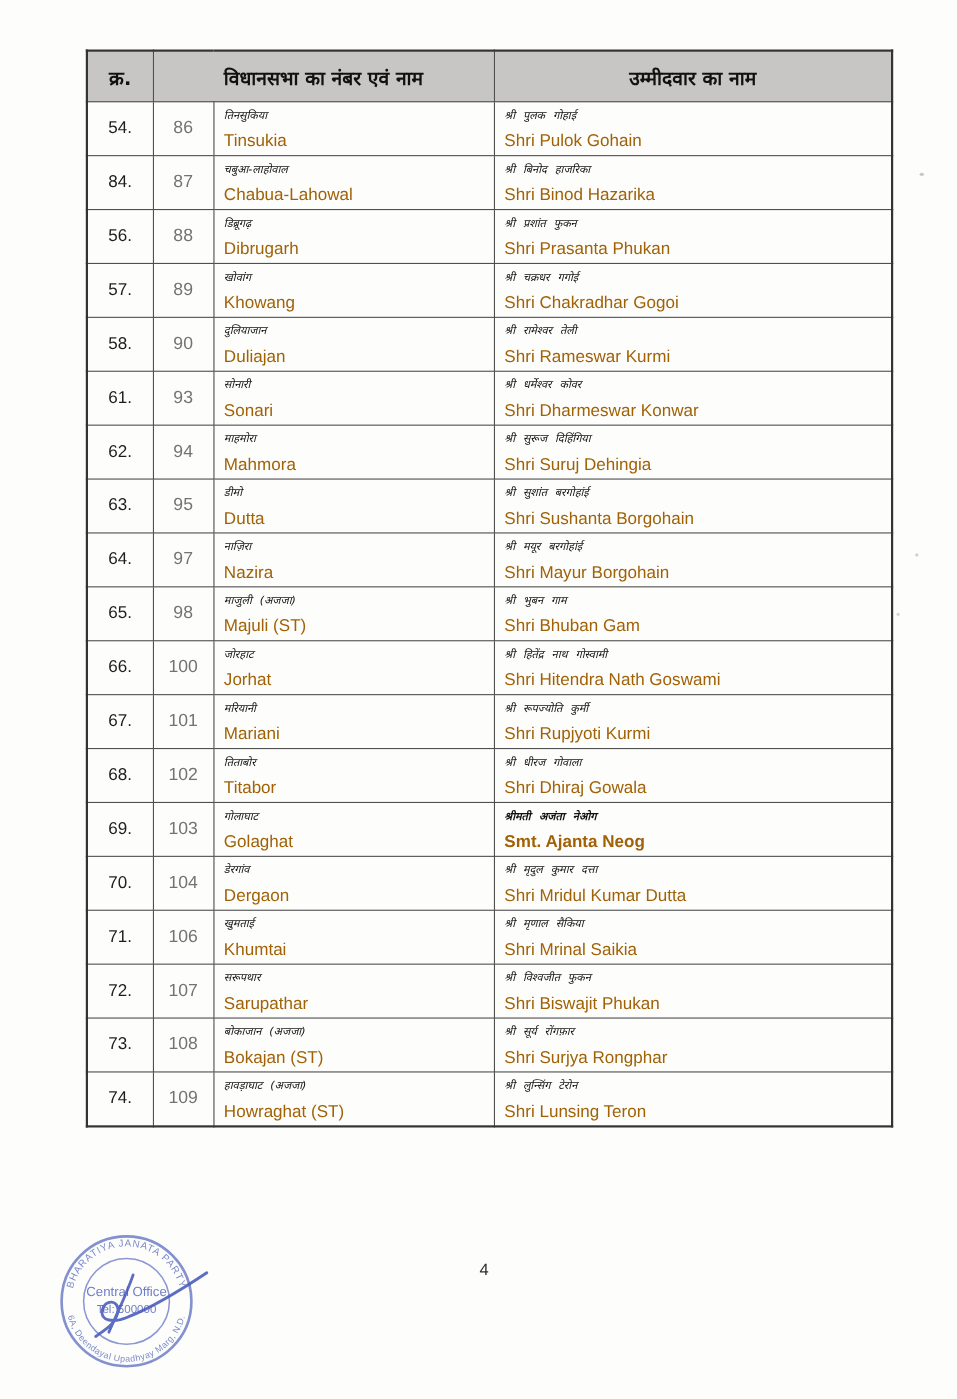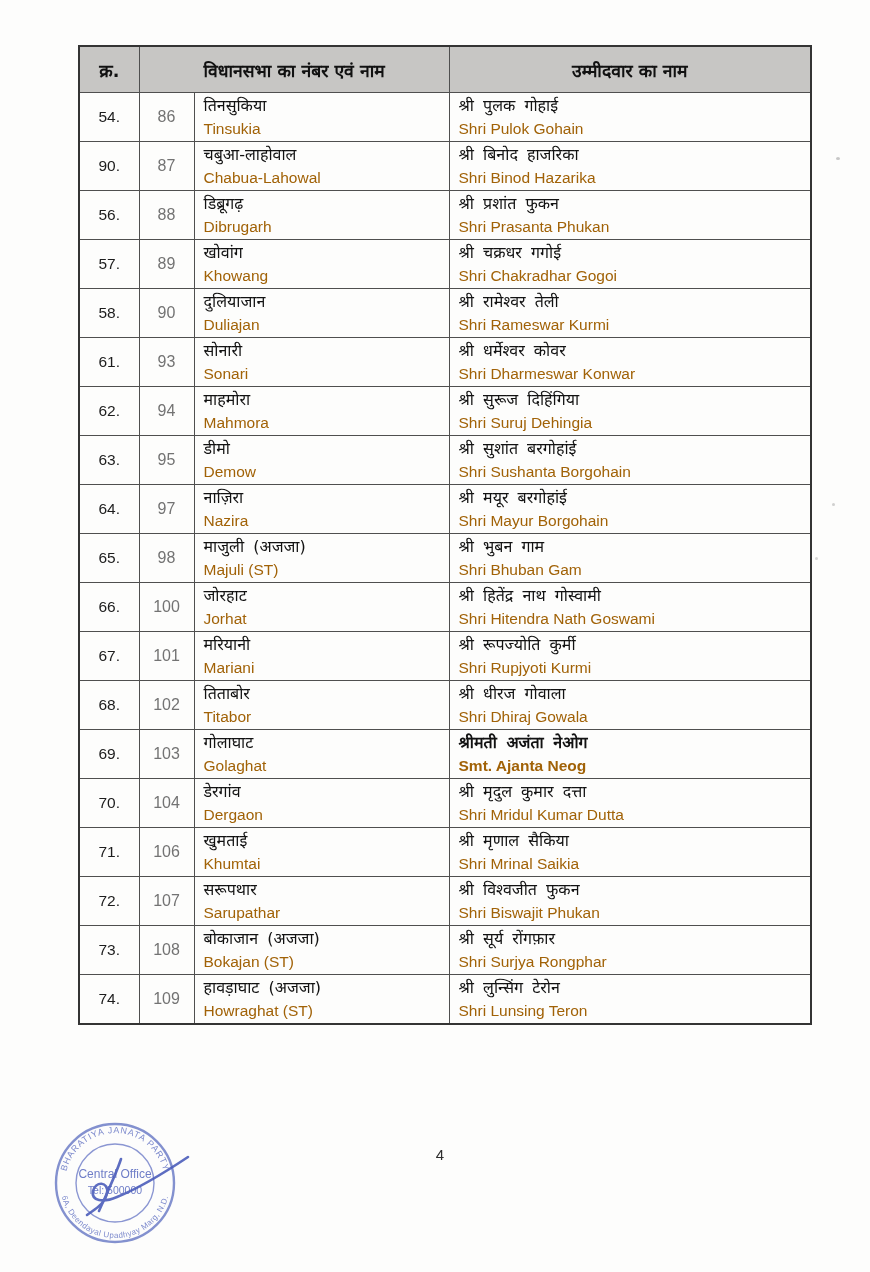--- a/index.html
+++ b/index.html
@@ -45,24 +45,25 @@
     text-align:center;font-size:15.5px;color:#1d1d1d;
     font-family:"Liberation Sans",sans-serif;
   }
   td.c-no{
     text-align:center;font-size:16px;color:#737373;
     font-family:"Liberation Sans",sans-serif;
   }
   td.c-name,td.c-cand{padding:1px 4px 1px 9px;}
   .hi{
     font-family:"DejaVu Sans",sans-serif;
-    font-size:16px;line-height:24px;
+    font-size:10px;line-height:24px;
     color:#121212;
     word-spacing:4px;
     white-space:nowrap;
+    font-style:italic;
   }
   .en{
     font-family:"Liberation Sans",sans-serif;
     font-size:15.5px;line-height:22px;
     color:#a16207;
     white-space:nowrap;
   }
   tr.bold-row td.c-cand .hi,
   tr.bold-row td.c-cand .en{font-weight:700;}
   .page-number{
@@ -108,21 +109,21 @@
         <div class="hi">तिनसुकिया</div>
         <div class="en">Tinsukia</div>
       </td>
       <td class="c-cand">
         <div class="hi">श्री पुलक गोहाई</div>
         <div class="en">Shri Pulok Gohain</div>
       </td>
     </tr>
 
     <tr>
-      <td class="c-sl">90.</td>
+      <td class="c-sl">84.</td>
       <td class="c-no">87</td>
       <td class="c-name">
         <div class="hi">चबुआ-लाहोवाल</div>
         <div class="en">Chabua-Lahowal</div>
       </td>
       <td class="c-cand">
         <div class="hi">श्री बिनोद हाजरिका</div>
         <div class="en">Shri Binod Hazarika</div>
       </td>
     </tr>
@@ -192,21 +193,21 @@
         <div class="hi">श्री सुरूज दिहिंगिया</div>
         <div class="en">Shri Suruj Dehingia</div>
       </td>
     </tr>
 
     <tr>
       <td class="c-sl">63.</td>
       <td class="c-no">95</td>
       <td class="c-name">
         <div class="hi">डीमो</div>
-        <div class="en">Demow</div>
+        <div class="en">Dutta</div>
       </td>
       <td class="c-cand">
         <div class="hi">श्री सुशांत बरगोहांई</div>
         <div class="en">Shri Sushanta Borgohain</div>
       </td>
     </tr>
 
     <tr>
       <td class="c-sl">64.</td>
       <td class="c-no">97</td>

